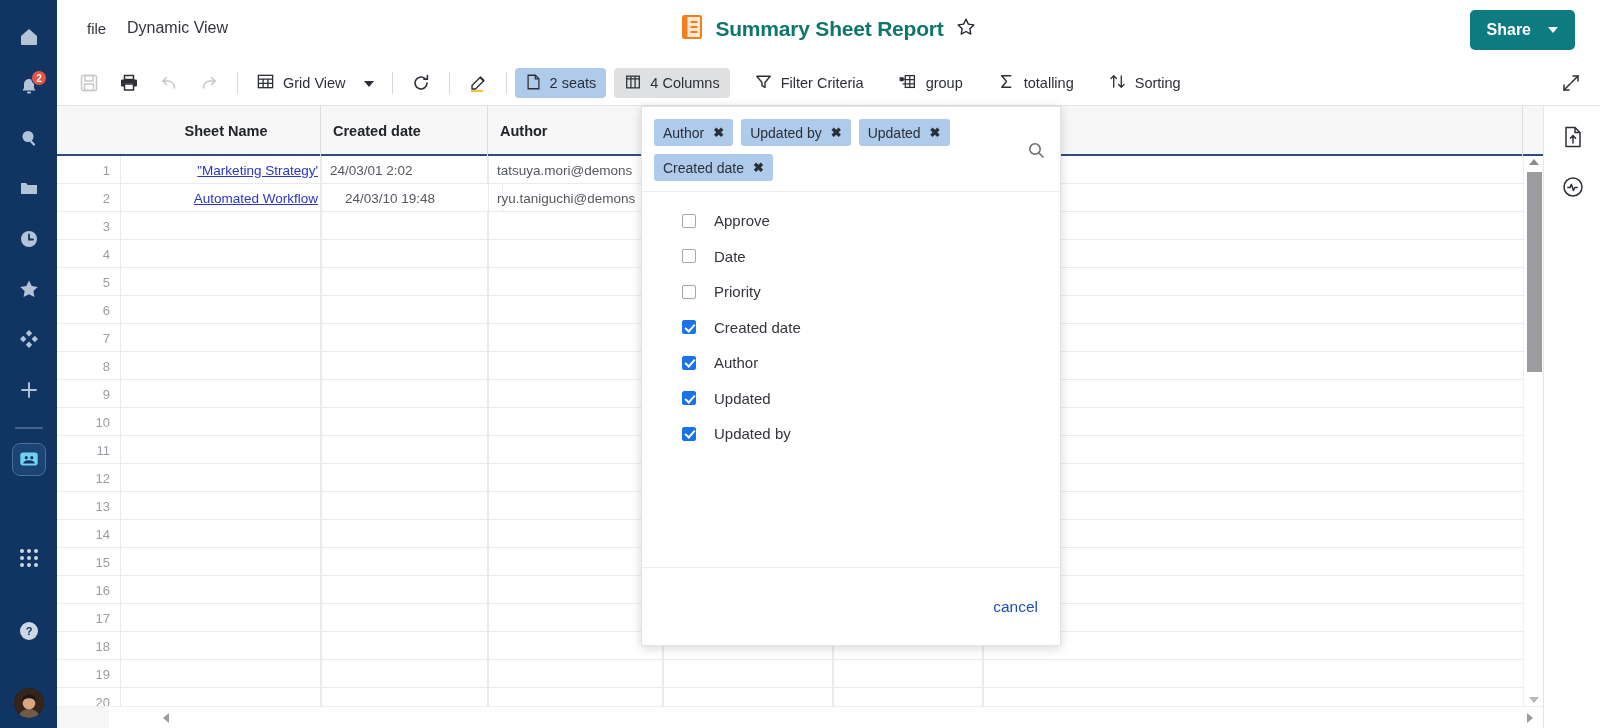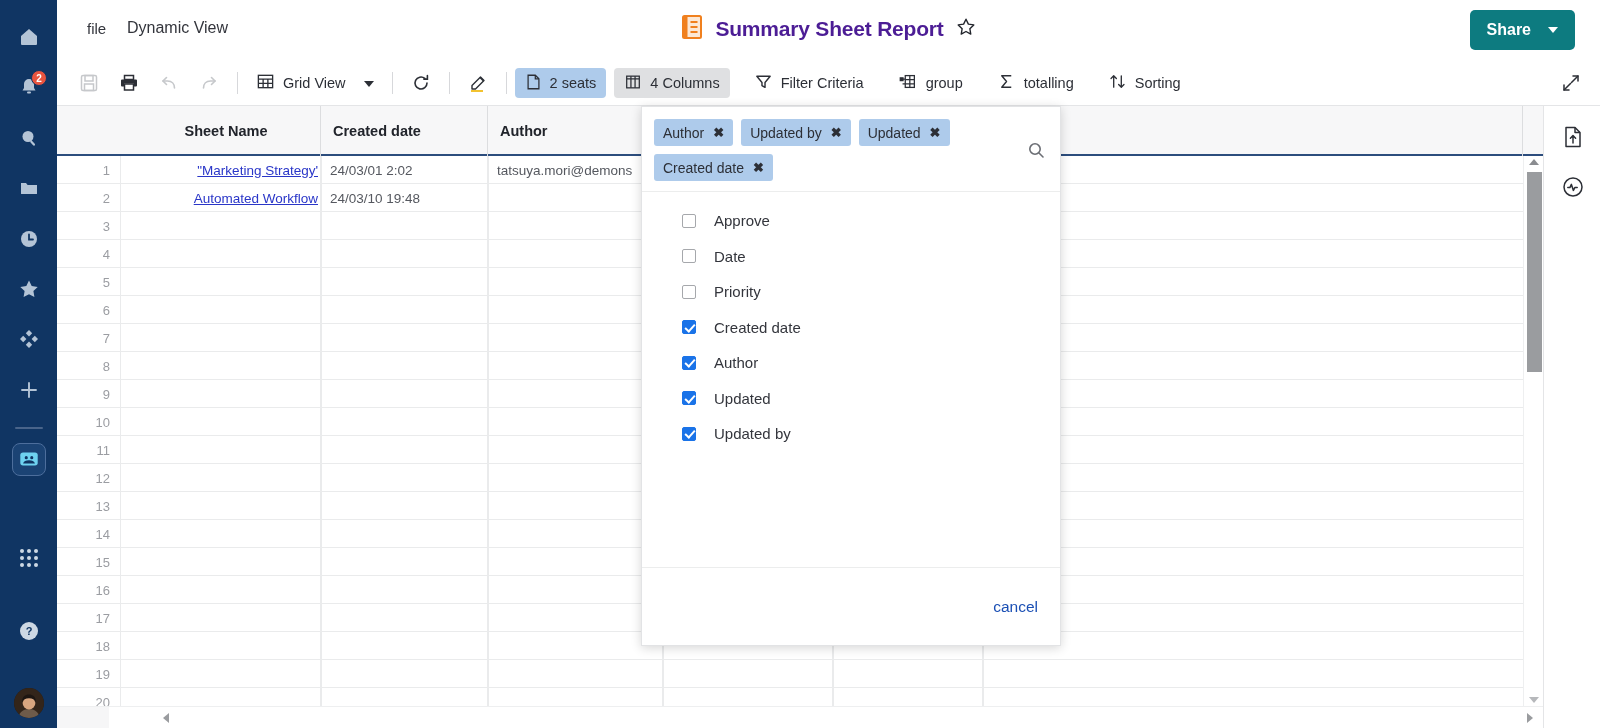--- a/index.html
+++ b/index.html
@@ -58,21 +58,21 @@
   }
   .menu-dynamic {
     position: absolute; left: 70px; top: 19px;
     font-size: 16px; color: #33353c; cursor: pointer;
   }
   .title-wrap {
     position: absolute; left: 0; right: 0; top: 14px;
     display: flex; align-items: center; justify-content: center; gap: 11px;
   }
   .title-text {
-    font-size: 21px; font-weight: bold; color: #4c1d95;
+    font-size: 21px; font-weight: bold; color: #0f766e;
     letter-spacing: -0.2px;
   }
   .share-btn {
     position: absolute; right: 25px; top: 10px;
     height: 40px; padding: 0 17px;
     background: #0d7b80; color: #fff;
     border-radius: 5px; border: none;
     font-size: 16px; font-weight: bold;
     display: flex; align-items: center; gap: 17px;
     cursor: pointer;
@@ -579,21 +579,22 @@
           <div class="cell link" style="left: 63px; width: 201px;">"Marketing Strategy'</div>
           <div class="cell" style="left: 264px; width: 167px;">24/03/01 2:02</div>
           <div class="cell" style="left: 431px; width: 175px;">tatsuya.mori@demons</div>
           <div class="cell" style="left: 606px; width: 170px;"></div>
           <div class="cell" style="left: 776px; width: 150px;"></div>
           <div class="cell" style="left: 926px; width: 554px;"></div>
         </div>
         <div class="row" style="top: 78px;">
           <div class="row-num">2</div>
           <div class="cell link" style="left: 63px; width: 201px;">Automated Workflow</div>
-          <div class="cell" style="left: 264px; width: 167px;">24/03/10 19:48</div>
+          <div class="cell" style="left: 279px; width: 167px;">24/03/10 19:48</div>
+          <div class="cell" style="left: 431px; width: 175px;">ryu.taniguchi@demons</div>
           <div class="cell" style="left: 606px; width: 170px;"></div>
           <div class="cell" style="left: 776px; width: 150px;"></div>
           <div class="cell" style="left: 926px; width: 554px;"></div>
         </div>
         <div class="row" style="top: 106px;">
           <div class="row-num">3</div>
           <div class="cell" style="left: 63px; width: 201px;"></div>
           <div class="cell" style="left: 264px; width: 167px;"></div>
           <div class="cell" style="left: 431px; width: 175px;"></div>
           <div class="cell" style="left: 606px; width: 170px;"></div>

